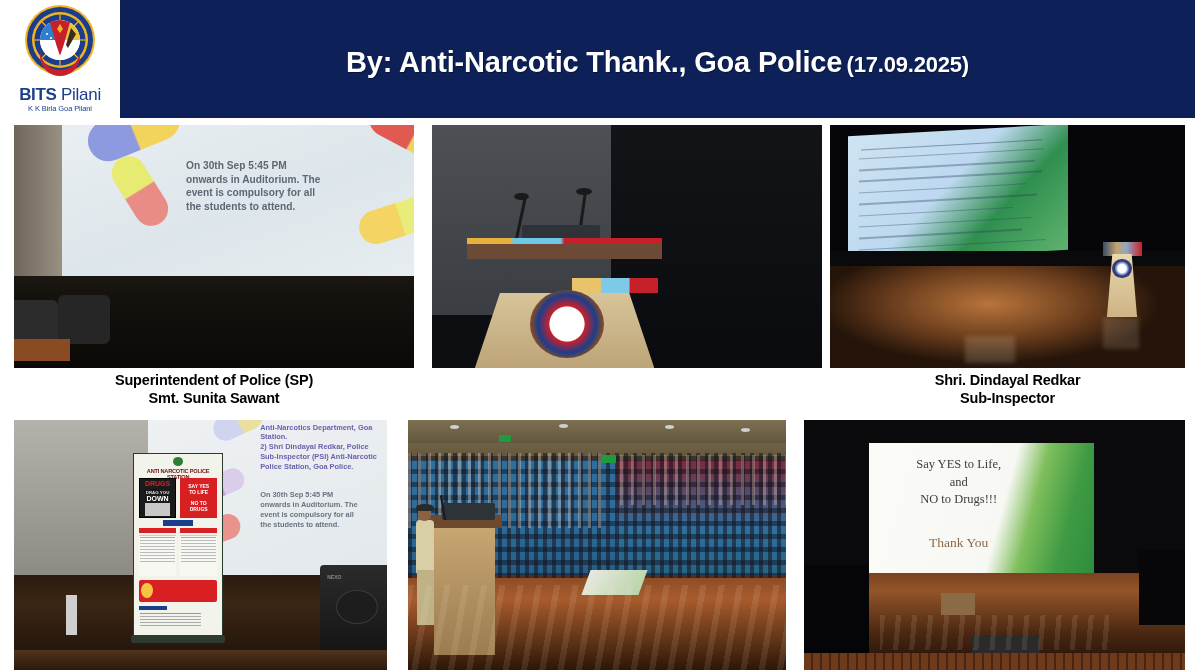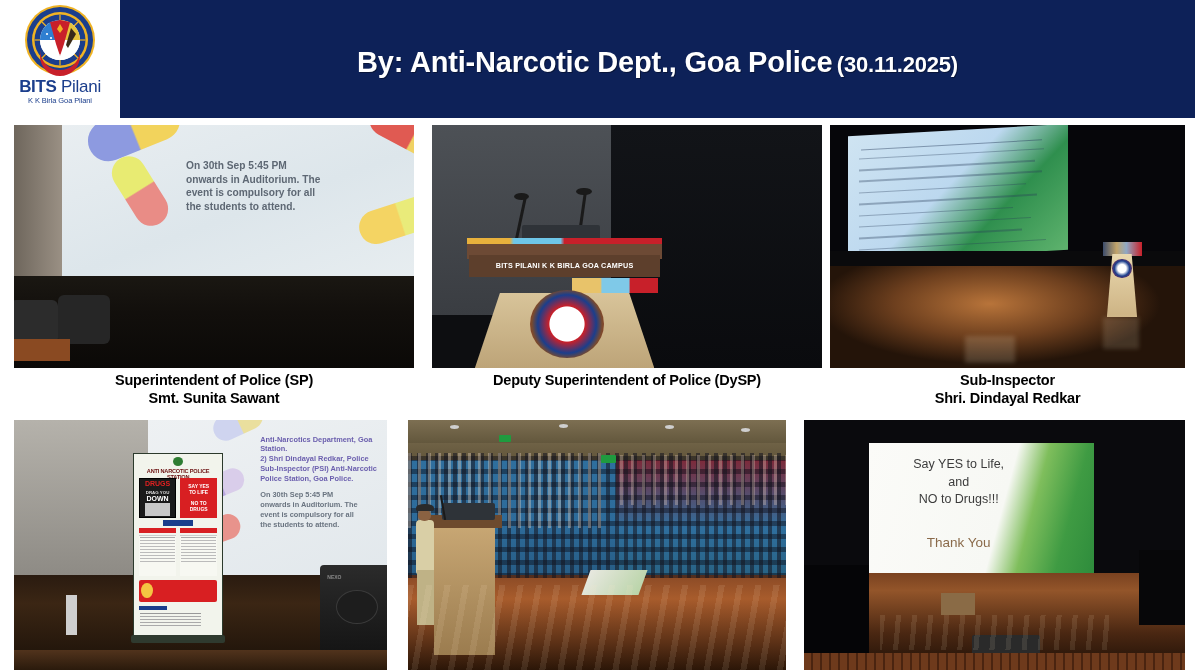--- a/index.html
+++ b/index.html
@@ -15,21 +15,21 @@
   }
   .logo-box {
     position:absolute; left:0; top:0; width:120px; height:118px;
     background:#ffffff; display:flex; flex-direction:column;
     align-items:center; justify-content:flex-start; padding-top:4px;
   }
   .crest { position:relative; width:72px; height:72px; }
   .crest svg { display:block; }
   .logo-bits {
     font-size:17px; font-weight:bold; color:#1b3e8c; letter-spacing:-0.3px;
-    margin-top:2px; line-height:1;
+    margin-top:10px; line-height:1;
   }
   .logo-bits .thin { font-weight:normal; color:#1b3e8c; }
   .logo-sub {
     font-size:7.5px; color:#1b3e8c; letter-spacing:-0.1px; margin-top:1px;
   }
 
   .header-text {
     position:absolute; left:120px; top:0; width:1075px; height:118px;
     display:flex; flex-direction:column; align-items:center; justify-content:center;
     color:#ffffff; text-align:center;
@@ -128,21 +128,21 @@
               background:linear-gradient(180deg,#c8a774,#9b7c4f); }
 
   
   #p6 { left:804px; top:420px; width:381px; height:250px; background:#07070a; }
   #p6 .slide { position:absolute; left:17%; top:9%; width:59%; height:52%;
               background:linear-gradient(105deg,#fbfbf8 0%,#f7f8f4 58%,#7fbe5c 70%,#3f9b43 85%,#2e8c3c 100%); }
   #p6 .floor { position:absolute; left:0; top:61%; width:100%; height:39%;
               background:linear-gradient(180deg,#7a4220 0%,#93552a 18%,#4a2712 62%,#1d0f06 100%); }
   #p6 .carpet { position:absolute; left:0; top:93%; width:100%; height:7%;
               background:linear-gradient(180deg,#7a1d1d,#4d1010); }
-  #p6 .s-line { font-family:Liberation Sans, sans-serif; color:#3c3c3c; }
+  #p6 .s-line { font-family:Liberation Serif, serif; color:#3c3c3c; }
 
   
   .person { position:absolute; }
   .khaki { background:#d9cfa6; }
   .khaki-d { background:#bfb286; }
   .head { border-radius:50%; background:#6b4f36; }
   .cap { background:#2b2b2b; border-radius:40% 40% 20% 20%; }
 </style>
 </head>
 <body>
@@ -187,22 +187,22 @@
         </svg>
       </div>
       <div class="logo-bits">
         <span>BITS</span><span class="thin"> Pilani</span>
       </div>
       <div class="logo-sub">K K Birla Goa Pilani</div>
     </div>
 
     <div class="header-text">
       <div class="title-sub-row">
-        <span class="title-sub">By: Anti-Narcotic Dept., Goa Police</span>
-        <span class="title-date">(30.11.2025)</span>
+        <span class="title-sub">By: Anti-Narcotic Thank., Goa Police</span>
+        <span class="title-date">(17.09.2025)</span>
       </div>
     </div>
   </div>
 
   <div class="photo" id="p1">
     <div class="scene">
       <div class="wall"></div>
       <div class="slide"></div>
       <div class="darkwall"></div>
 
@@ -249,44 +249,40 @@
 
       <div class="abs" style="left:22%;top:30%;width:0.7%;height:22%;background:#1a1a1a;transform:rotate(12deg);"></div>
       <div class="abs" style="left:21%;top:28%;width:4%;height:3%;background:#1a1a1a;border-radius:50%;"></div>
       <div class="abs" style="left:38%;top:28%;width:0.7%;height:22%;background:#1a1a1a;transform:rotate(8deg);"></div>
       <div class="abs" style="left:37%;top:26%;width:4%;height:3%;background:#1a1a1a;border-radius:50%;"></div>
 
       <div class="abs" style="left:23%;top:41%;width:20%;height:9%;background:#2f3338;border-radius:2px;"></div>
 
       <div class="podium-top"></div>
       <div class="abs" style="left:9%;top:46.5%;width:50%;height:2.6%;background:linear-gradient(90deg,#e8b13c 0%,#e8b13c 22%,#6ec6e8 24%,#6ec6e8 48%,#c8202a 50%,#c8202a 100%);"></div>
-      <div class="podium-band">
-        <span class="podium-label">BITS PILANI K K BIRLA GOA CAMPUS</span>
-      </div>
       <div class="abs" style="left:36%;top:63%;width:22%;height:6%;background:linear-gradient(90deg,#e8c36a 0%,#e8c36a 33%,#7fc9e8 35%,#7fc9e8 66%,#c8202a 68%,#c8202a 100%);"></div>
       <div class="abs" style="left:11%;top:69%;width:46%;height:31%;background:linear-gradient(180deg,#d8c49a,#bda478);clip-path:polygon(14% 0,86% 0,100% 100%,0 100%);"></div>
       <div class="abs" style="left:25%;top:68%;width:19%;height:28%;border-radius:50%;
                   background:radial-gradient(circle,#ffffff 0%,#ffffff 34%,#c8202a 36%,#1b3e8c 58%,#7a4a2c 70%,#c8202a 100%);"></div>
 
       <div class="person">
         <div class="abs" style="left:44%;top:14%;width:15%;height:7%;background:#efe6c8;border-radius:48% 48% 18% 18%;"></div>
         <div class="abs" style="left:45.5%;top:19%;width:12%;height:13%;background:#9c6a42;border-radius:45%;"></div>
         <div class="abs" style="left:46%;top:24%;width:11%;height:1.6%;background:#2b2b2b;border-radius:2px;"></div>
         <div class="abs khaki" style="left:40%;top:30%;width:25%;height:40%;border-radius:14px 14px 4px 4px;"></div>
         <div class="abs" style="left:47%;top:31%;width:1.5%;height:34%;background:#bda97f;"></div>
         <div class="abs khaki" style="left:36%;top:33%;width:7%;height:26%;border-radius:10px;transform:rotate(17deg);"></div>
         <div class="abs khaki" style="left:62%;top:34%;width:8%;height:28%;border-radius:10px;transform:rotate(-16deg);"></div>
         <div class="abs" style="left:55%;top:54%;width:13%;height:12%;background:#c99e6e;border-radius:40%;"></div>
         <div class="abs" style="left:40%;top:68%;width:9%;height:5%;background:#8a2d2d;"></div>
         <div class="abs khaki-d" style="left:44%;top:70%;width:17%;height:30%;"></div>
       </div>
     </div>
   </div>
   <div class="caption" style="left:432px;top:372px;width:390px;">
-    <div>Deputy Superintendent of Police (DySP)</div>
   </div>
 
   <div class="photo" id="p3">
     <div class="scene">
       <div class="slide">
         <div style="position:absolute;left:6%;top:7%;width:82%;height:5%;border-bottom:1px solid rgba(40,60,90,.45);"></div>
         <div style="position:absolute;left:5%;top:18%;width:84%;height:1.5px;background:rgba(40,60,90,.35);"></div>
         <div style="position:absolute;left:5%;top:27%;width:80%;height:1.5px;background:rgba(40,60,90,.35);"></div>
         <div style="position:absolute;left:5%;top:36%;width:83%;height:1.5px;background:rgba(40,60,90,.35);"></div>
         <div style="position:absolute;left:5%;top:45%;width:76%;height:1.5px;background:rgba(40,60,90,.35);"></div>
@@ -314,35 +310,35 @@
         <div class="abs" style="left:41.5%;top:65%;width:8%;height:22%;background:#f0ece2;"></div>
         <div class="abs" style="left:38.5%;top:48%;width:3.4%;height:13%;background:#f2eee4;border-radius:6px;transform:rotate(18deg);"></div>
         <div class="abs" style="left:49%;top:48%;width:3.4%;height:13%;background:#f2eee4;border-radius:6px;transform:rotate(-22deg);"></div>
       </div>
 
       <div class="abs" style="left:38%;top:87%;width:14%;height:11%;background:rgba(255,240,210,.16);filter:blur(2px);"></div>
       <div class="abs" style="right:13%;top:79%;width:10%;height:13%;background:rgba(255,235,200,.15);filter:blur(2px);"></div>
     </div>
   </div>
   <div class="caption" style="left:830px;top:372px;width:355px;">
+    <div>Shri. Dindayal Redkar</div>
     <div>Sub-Inspector</div>
-    <div>Shri. Dindayal Redkar</div>
   </div>
 
   <div class="photo" id="p4">
     <div class="scene">
       <div class="slide"></div>
       <div class="wallL"></div>
       <div class="floor"></div>
 
       <div class="abs" style="left:53%;top:-4%;width:14%;height:10%;border-radius:30px;background:linear-gradient(90deg,#cfd4ef 0%,#cfd4ef 50%,#eadf9e 52%,#eadf9e 100%);transform:rotate(-25deg);"></div>
       <div class="abs" style="left:49%;top:21%;width:13%;height:9%;border-radius:30px;background:linear-gradient(90deg,#b9a8e0 0%,#b9a8e0 50%,#d9cdea 52%,#d9cdea 100%);transform:rotate(-22deg);"></div>
       <div class="abs" style="left:48%;top:39%;width:13%;height:10%;border-radius:30px;background:linear-gradient(90deg,#edd76a 0%,#edd76a 48%,#e8938c 50%,#e8938c 100%);transform:rotate(-20deg);"></div>
 
-      <div class="screen-text" style="left:66%;top:1%;width:36%;font-size:7.4px;line-height:1.35;color:#6b5fae;font-weight:700;margin-top:12px;">
+      <div class="screen-text" style="left:66%;top:1%;width:36%;font-size:7.4px;line-height:1.35;color:#6b5fae;font-weight:700;">
         <div>Anti-Narcotics Department, Goa</div>
         <div>Station.</div>
         <div>2) Shri Dindayal Redkar, Police</div>
         <div>Sub-Inspector (PSI) Anti-Narcotic</div>
         <div>Police Station, Goa Police.</div>
       </div>
       <div class="screen-text" style="left:66%;top:28%;width:36%;font-size:7.4px;line-height:1.35;color:#6a7480;font-weight:600;">
         <div>On 30th Sep 5:45 PM</div>
         <div>onwards in Auditorium. The</div>
         <div>event is compulsory for all</div>

